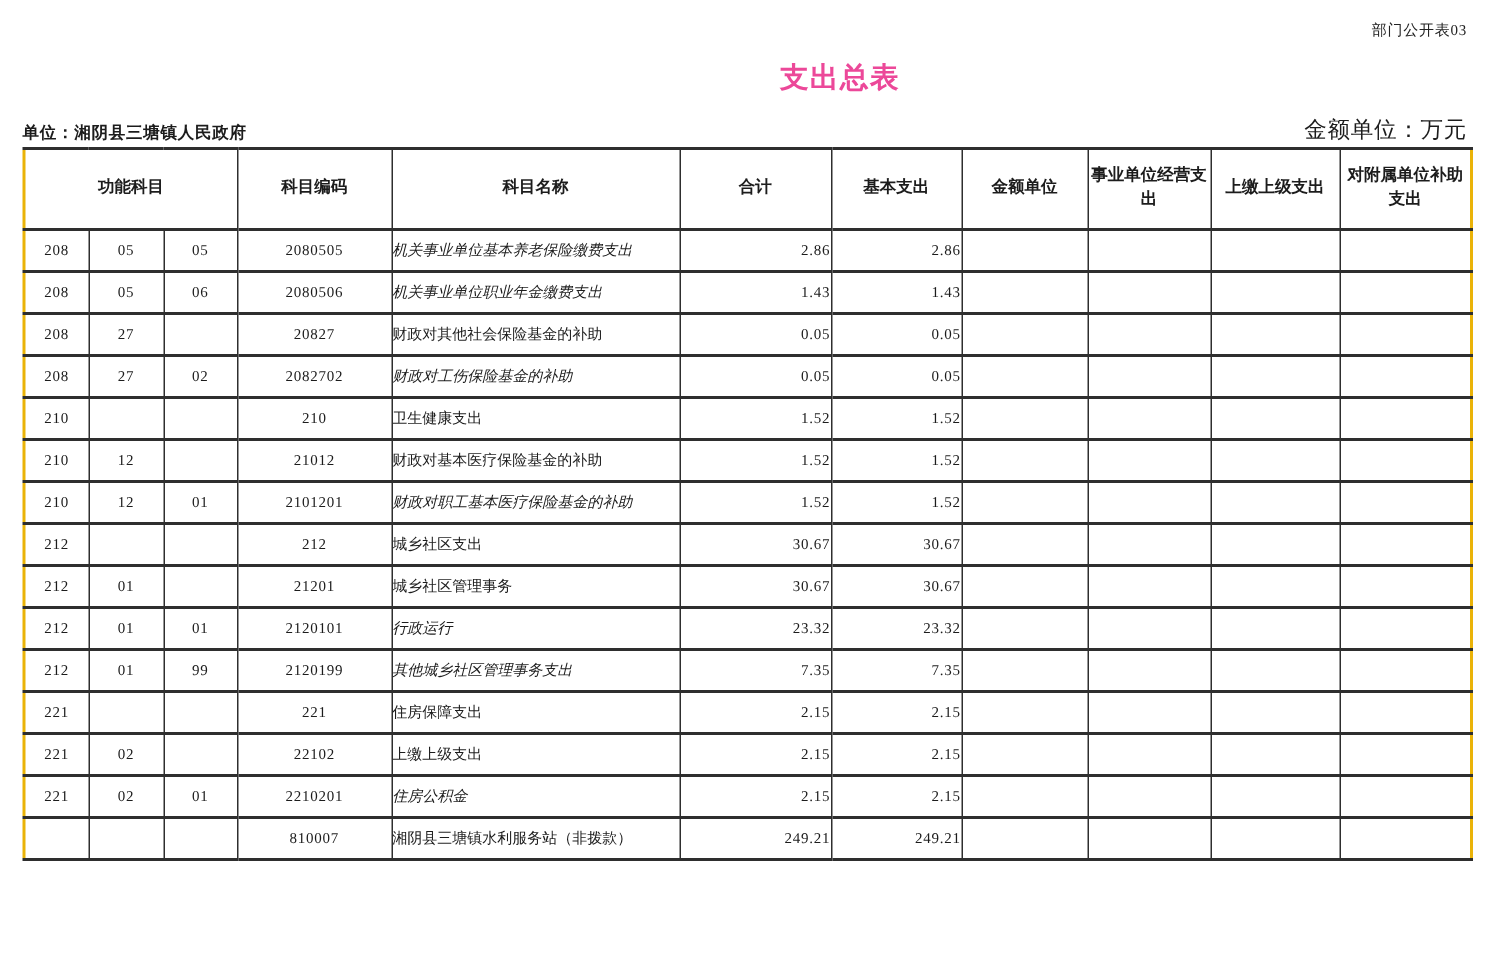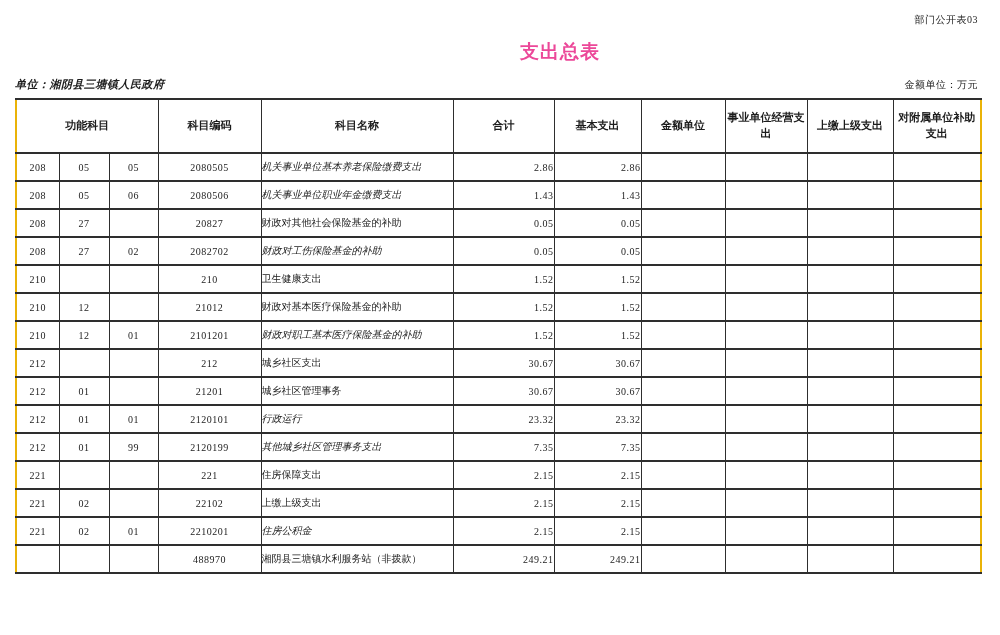--- a/index.html
+++ b/index.html
@@ -40,24 +40,23 @@
     width: 963px;
     display: flex;
     justify-content: space-between;
     align-items: flex-end;
   }
   .unit-label {
     font-size: 11px;
     font-weight: bold;
     letter-spacing: 0.5px;
     font-family: "Liberation Sans", "DejaVu Sans", sans-serif;
-    font-style: italic;
   }
   .amount-unit-label {
-    font-size: 10px;
+    font-size: 15px;
     letter-spacing: 0.5px;
     font-family: Liberation Serif, serif;
   }
   table.report {
     position: absolute;
     top: 98px;
     left: 15px;
     width: 965px;
     border-collapse: collapse;
     table-layout: fixed;
@@ -315,21 +314,21 @@
           <td class="c-num">2.15</td>
           <td class="c-num"></td>
           <td class="c-num"></td>
           <td class="c-num"></td>
           <td class="c-num"></td>
         </tr>
         <tr>
           <td class="c-center"></td>
           <td class="c-center"></td>
           <td class="c-center"></td>
-          <td class="c-center">488970</td>
+          <td class="c-center">810007</td>
           <td class="c-name indent-0">湘阴县三塘镇水利服务站（非拨款）</td>
           <td class="c-num">249.21</td>
           <td class="c-num">249.21</td>
           <td class="c-num"></td>
           <td class="c-num"></td>
           <td class="c-num"></td>
           <td class="c-num"></td>
         </tr>
       </tbody>
   </table>

